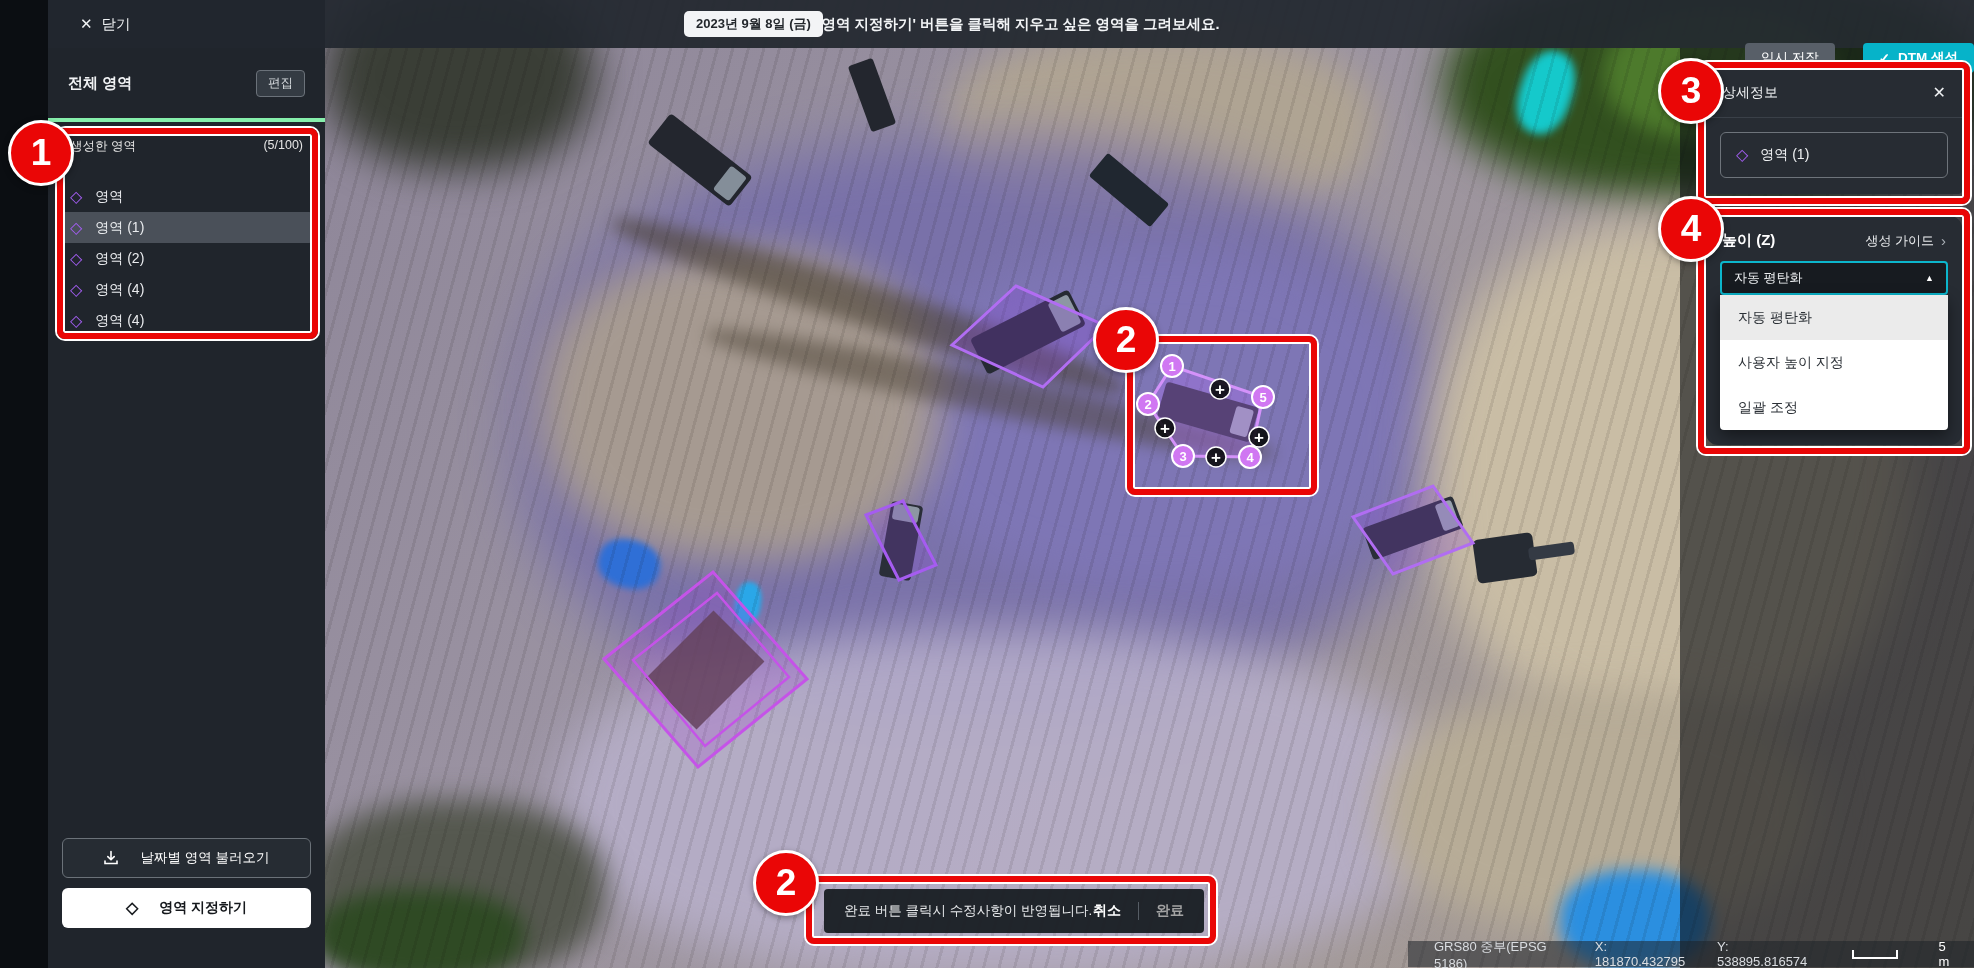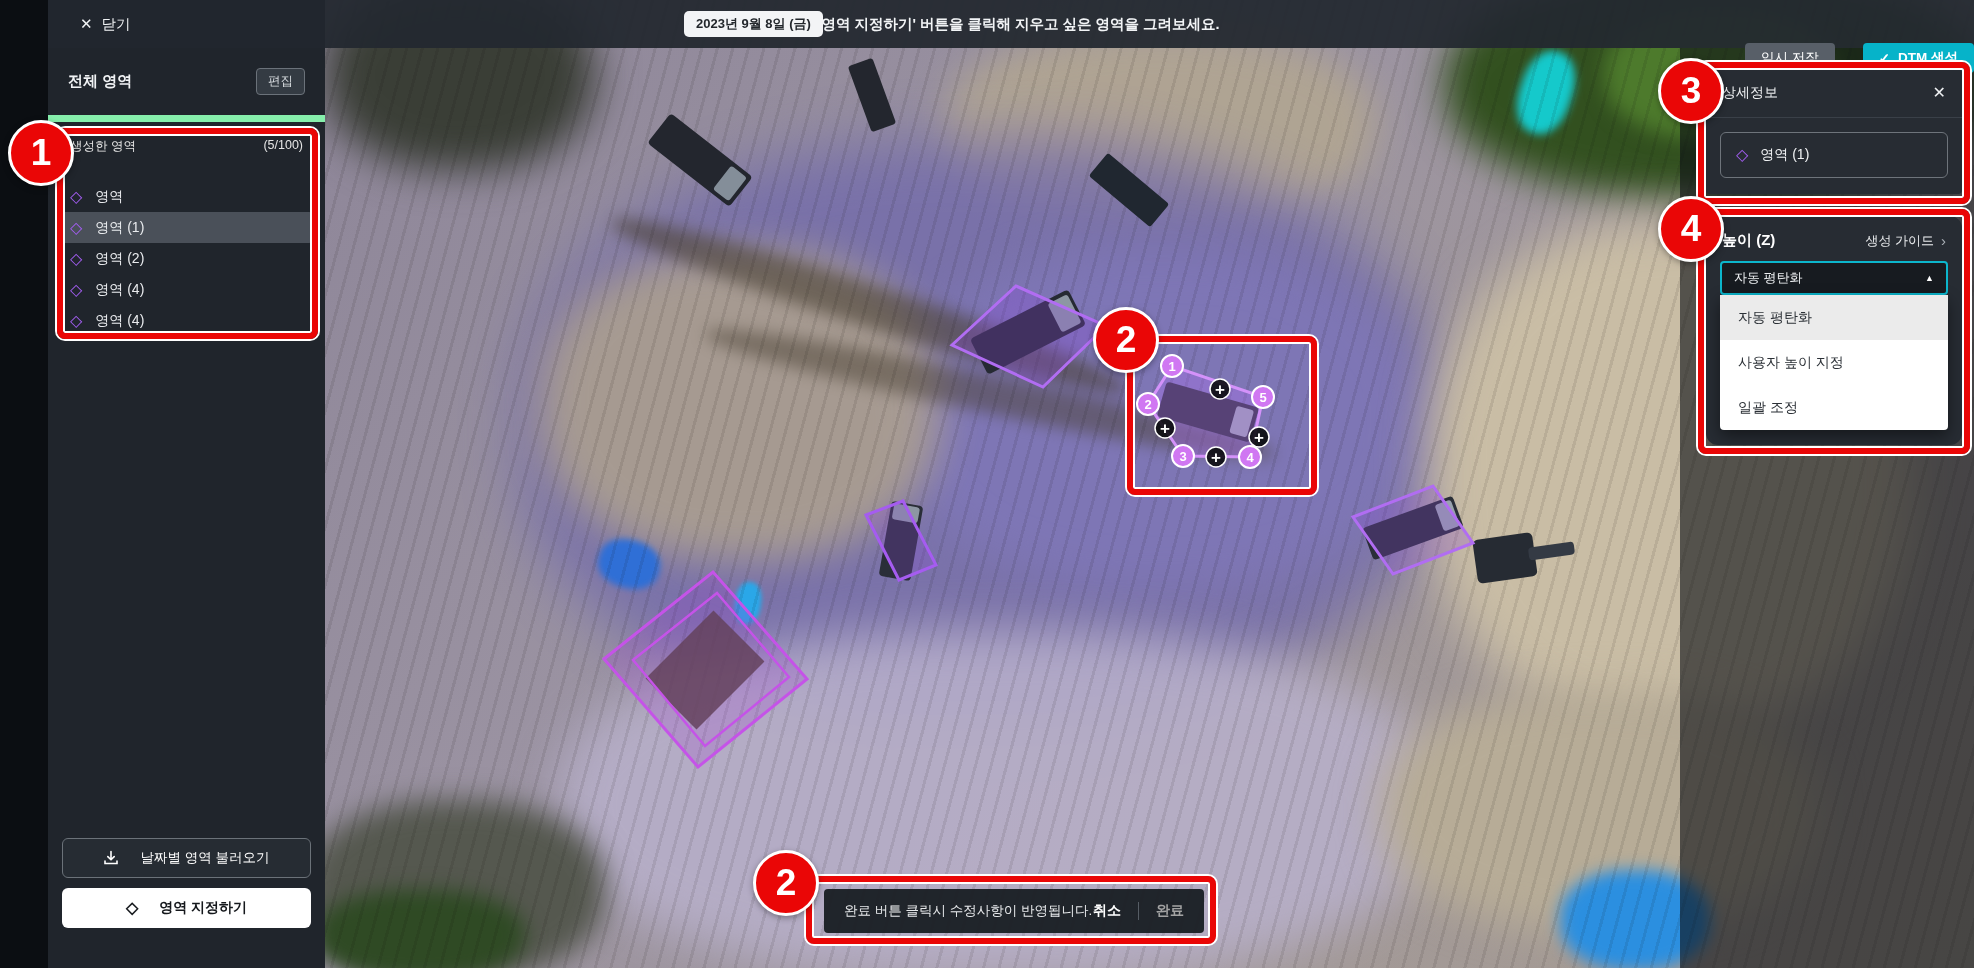--- a/index.html
+++ b/index.html
@@ -32,21 +32,21 @@
               color:#f2f4f6; font-size:14.5px; font-weight:bold; }
   .tb-btns { position:absolute; right:0; top:9px; display:flex; gap:28px;margin-top:34px; }
   .btn-temp { height:30px; padding:0 16px; background:#585f68; border-radius:4px; color:#fff;
               font-size:13.5px; display:flex; align-items:center; }
   .btn-dtm { height:30px; padding:0 16px; background:#06b3c9; border-radius:4px; color:#fff;
              font-size:13.5px; font-weight:bold; display:flex; align-items:center; gap:8px; }
 
   
   .sidebar { position:absolute; left:48px; top:48px; width:277px; height:920px; background:#20252c; }
   .sb-head { height:74px; display:flex; align-items:center; justify-content:space-between;
-             padding:0 20px; border-bottom:7px solid #86efac; }
+             padding:0 20px; border-bottom:4px solid #86efac; }
   .sb-title { color:#f0f2f4; font-size:15px; font-weight:bold; }
   .btn-edit { height:27px; padding:0 11px; background:#343b43; border:1px solid #6b727a; border-radius:4px;
               color:#d8dce0; font-size:12.5px; display:flex; align-items:center; }
   .sb-list { padding:16px 12px 0 12px; }
   .sb-listhead { display:flex; justify-content:space-between; padding:0 10px; margin-bottom:26px;
                  color:#e5e5e5; font-size:12.5px; }
   .sb-item { height:31px; display:flex; align-items:center; gap:13px; padding:0 10px; border-radius:4px;
              color:#e9ebee; font-size:14px; cursor:pointer; }
   .sb-item.selected { background:#4a5059; }
   .dia { color:#a35ef2; font-size:16px; line-height:1; }
@@ -312,20 +312,27 @@
 
   <div class="bottom-toolbar">
     <span class="btm-msg">완료 버튼 클릭시 수정사항이 반영됩니다.</span>
     <span class="btm-group">
       <span class="btm-cancel">취소</span>
       <span class="btm-div"></span>
       <span class="btm-confirm">완료</span>
     </span>
   </div>
 
+  <div class="status-bar">
+    <span>GRS80 중부(EPSG 5186)</span>
+    <span>X: 181870.432795</span>
+    <span>Y: 538895.816574</span>
+    <span class="scalebar"></span>
+    <span class="scale-label">5 m</span>
+  </div>
 
   <div class="ann-box" style="left:57px;top:128px;width:261px;height:211px;"></div>
   <div class="ann-box" style="left:1127px;top:336px;width:190px;height:159px;"></div>
   <div class="ann-box" style="left:806px;top:876px;width:410px;height:68px;"></div>
   <div class="ann-box" style="left:1698px;top:62px;width:272px;height:142px;"></div>
   <div class="ann-box" style="left:1698px;top:209px;width:272px;height:245px;"></div>
 
   <div class="ann-circle" style="left:8px;top:120px;">1</div>
   <div class="ann-circle" style="left:1093px;top:307px;">2</div>
   <div class="ann-circle" style="left:753px;top:850px;">2</div>

